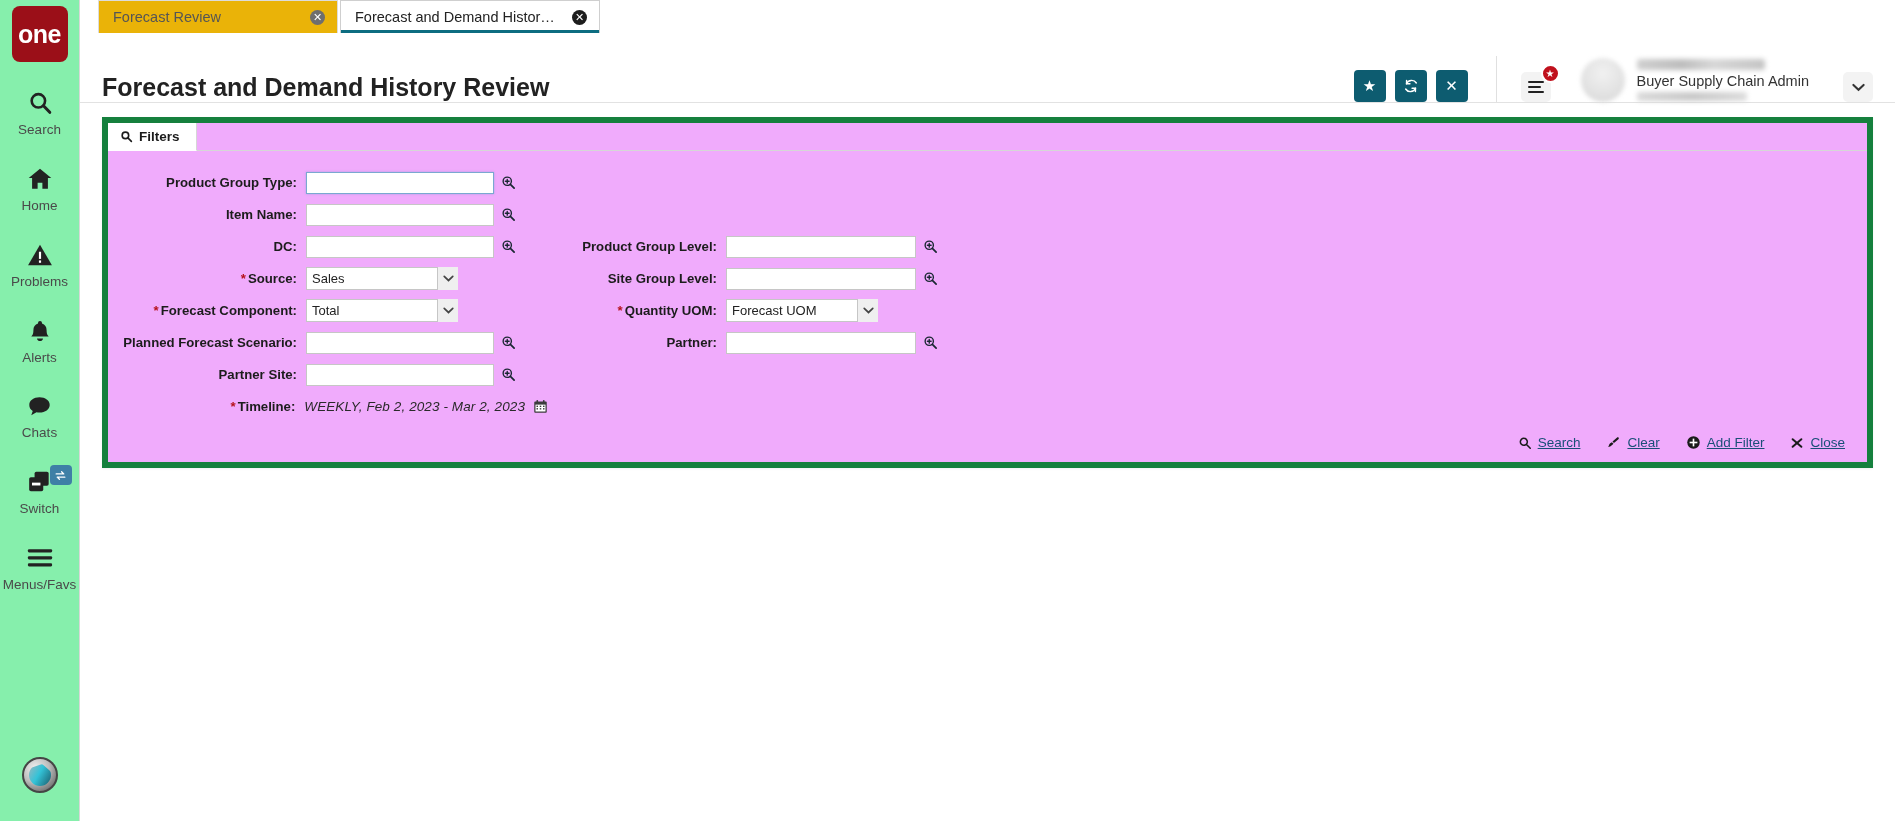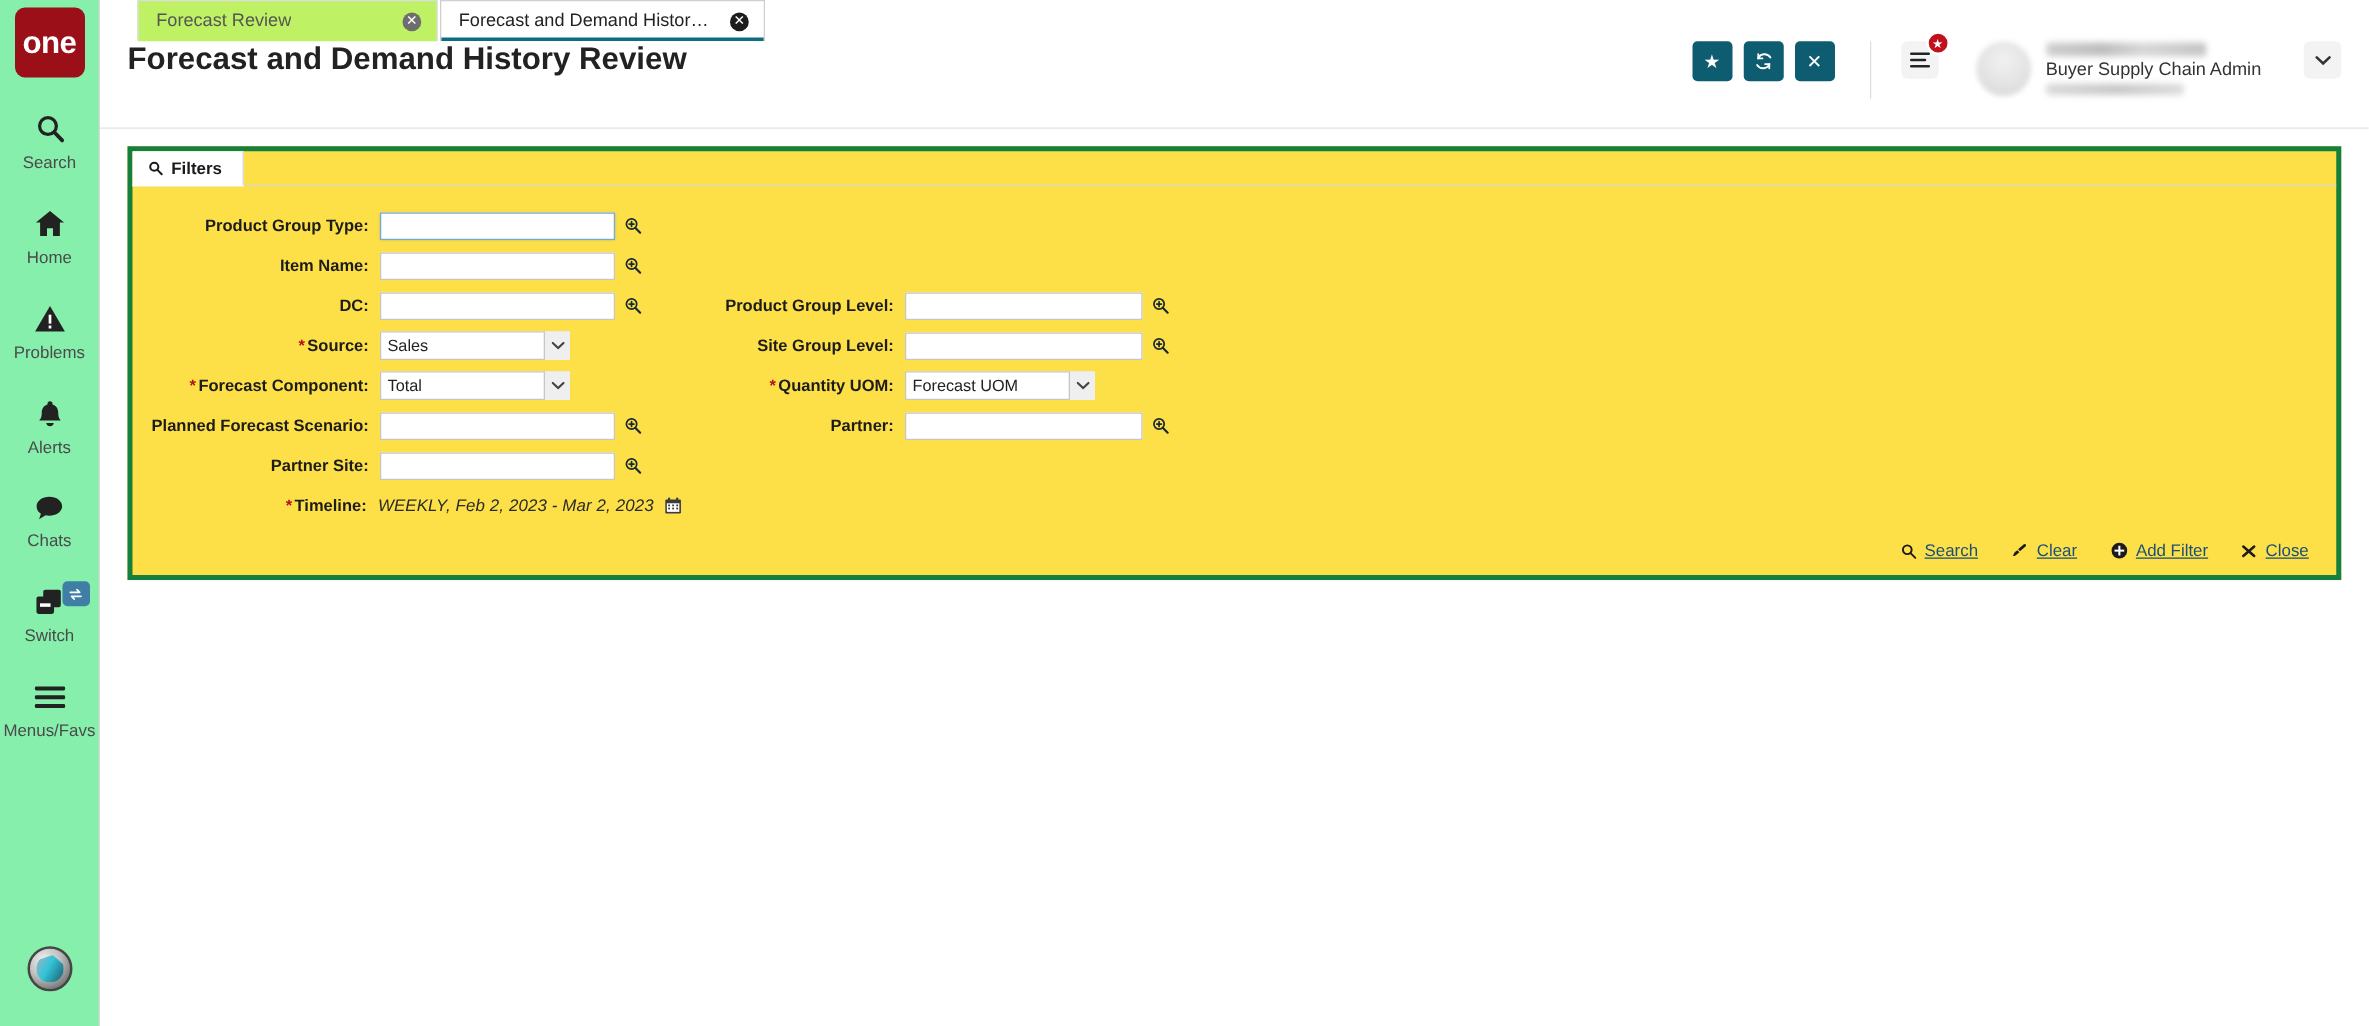--- a/index.html
+++ b/index.html
@@ -71,43 +71,43 @@
   
   .tabstrip {
     height: 33px; background: #ffffff;
     display: flex; align-items: flex-end; padding-left: 18px;
   }
   .tab {
     height: 33px; min-width: 240px; max-width: 260px;
     display: flex; align-items: center; justify-content: space-between;
     padding: 0 12px 0 14px;
     font-size: 14.5px; color: #555;
-    background: #bef264; border: 1px solid #dcdcdc; border-bottom: none;
-    cursor: pointer; position: relative; margin-left: 12px;
+    background: #eab308; border: 1px solid #dcdcdc; border-bottom: none;
+    cursor: pointer; position: relative;
   }
   .tab + .tab { margin-left: 2px; }
   .tab .tlabel { overflow: hidden; text-overflow: ellipsis; white-space: nowrap; }
   .tab.active {
     background: #ffffff; color: #222;
     border-color: #cfcfcf;
     box-shadow: inset 0 -3px 0 0 #0d6d81;
   }
   .tab-close {
     width: 15px; height: 15px; border-radius: 50%;
     background: #6e6e6e; color: #fff;
     display: flex; align-items: center; justify-content: center;
     font-size: 11px; line-height: 1; margin-left: 10px; flex: 0 0 auto;
   }
   .tab.active .tab-close { background: #1d1d1d; }
 
   
   .pageheader {
     height: 70px; background: #ffffff;
     border-bottom: 1px solid #e2e2e2;
-    display: flex; align-items: flex-start; padding: 0 22px 0 22px;
+    display: flex; align-items: flex-end; padding: 0 22px 0 22px;
   }
   .page-title { font-size: 25px; font-weight: 700; color: #222; flex: 1; }
 
   .hdr-actions { display: flex; align-items: center; gap: 9px; }
   .sqbtn {
     width: 32px; height: 32px; border-radius: 4px;
     background: #0d5c70; color: #fff;
     display: flex; align-items: center; justify-content: center;
     cursor: pointer; font-size: 15px;
   }
@@ -150,21 +150,21 @@
   }
   .user-caret {
     width: 30px; height: 30px; margin-left: 34px; border-radius: 5px;
     background: #f3f3f3; display: flex; align-items: center; justify-content: center;
     cursor: pointer; font-size: 13px; color: #333;
   }
 
   
   .content { padding: 14px 22px 0 22px; }
   .panel {
-    border: 4px solid #15803d; background: #fde047;
+    border: 6px solid #15803d; background: #f0abfc;
     box-shadow: 0 1px 2px rgba(0,0,0,.06);
     padding: 0 0 10px 0;
   }
   .panel-tabs { display: flex; border-bottom: 1px solid #d6d6d6; height: 28px; }
   .ptab {
     display: flex; align-items: center; gap: 6px;
     padding: 0 16px 0 12px; height: 28px; margin-bottom: -1px;
     font-size: 13.5px; font-weight: 700; color: #1b1b1b;
     background: #fff; border: 1px solid #d6d6d6; border-bottom-color: #fff;
     border-top: none; border-left: none;

